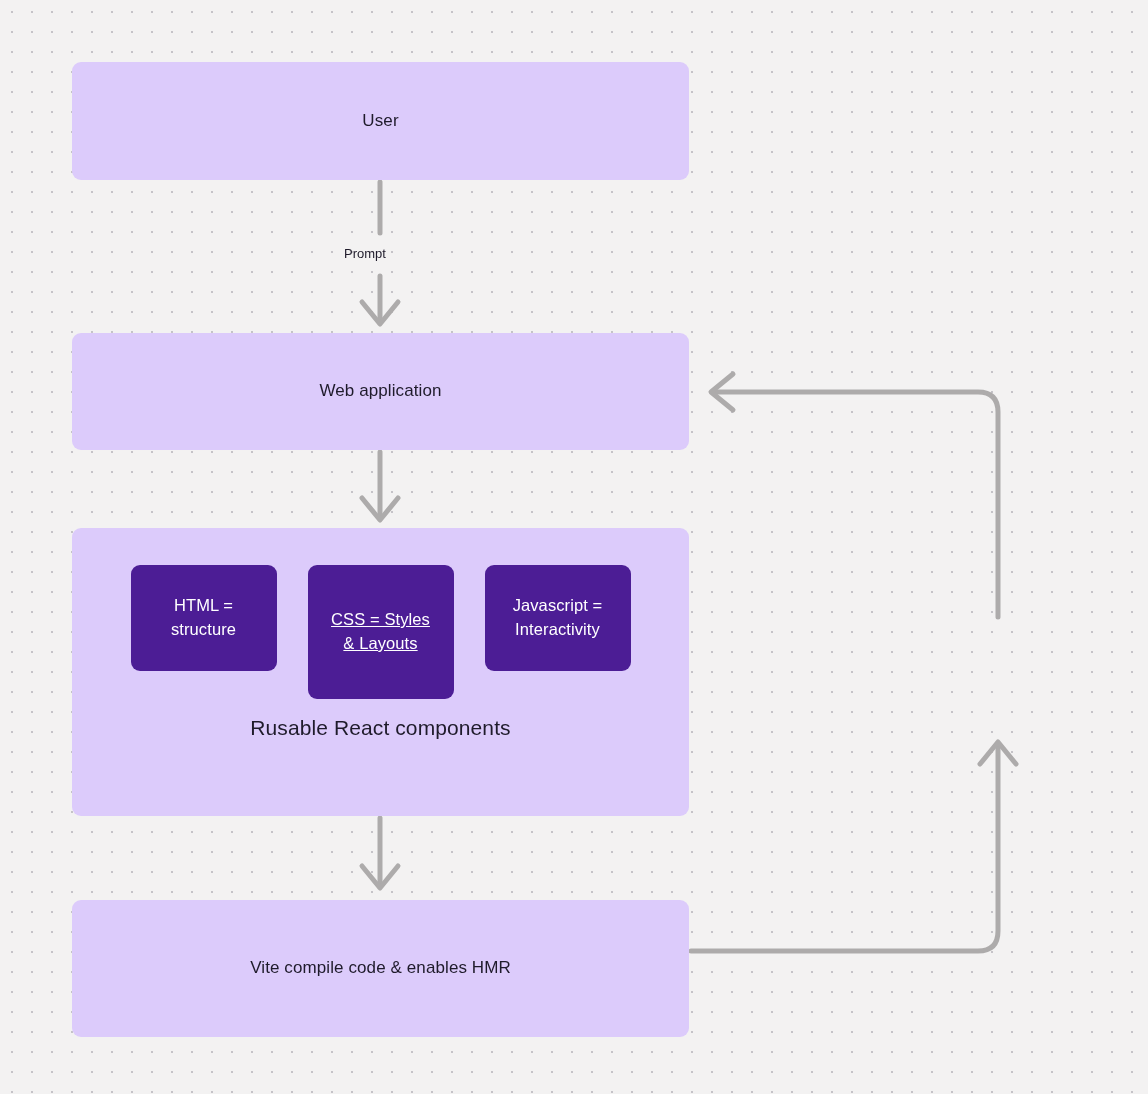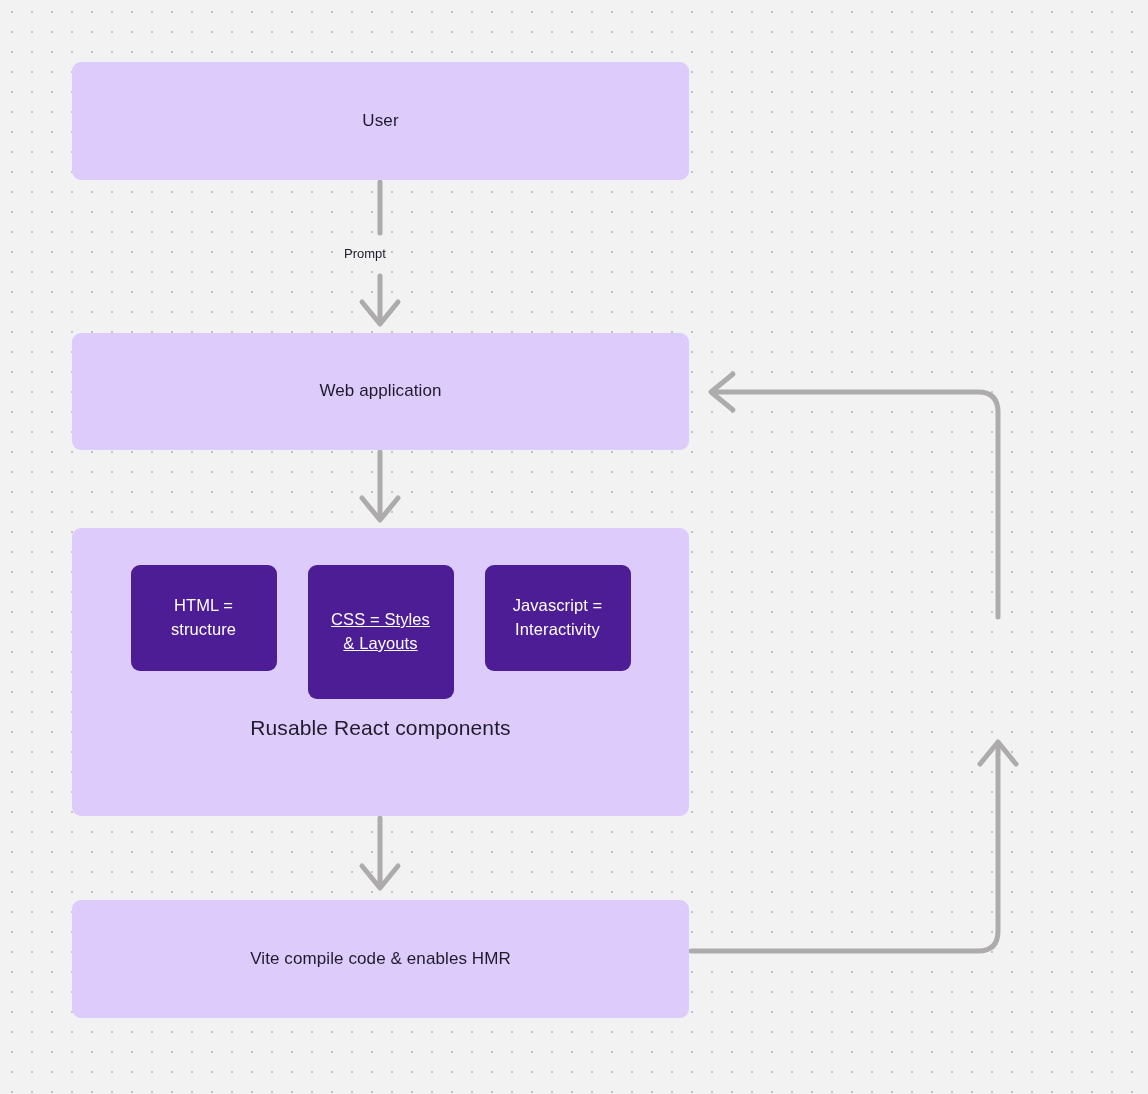--- a/index.html
+++ b/index.html
@@ -46,21 +46,21 @@
     color: #ffffff;
     border-radius: 9px;
     font-size: 16.5px;
     line-height: 1.45;
   }
   
   #node-user        { left: 72px;  top: 62px;   width: 617px; height: 118px; }
   #node-webapp      { left: 72px;  top: 333px;  width: 617px; height: 117px; }
   #node-components  { left: 72px;  top: 528px;  width: 617px; height: 288px;
                       display: block; }
-  #node-vite        { left: 72px;  top: 900px;  width: 617px; height: 118px; text-align: right; }
+  #node-vite        { left: 72px;  top: 900px;  width: 617px; height: 137px; text-align: right; }
   #node-render      { left: 903px; top: 617px;  width: 189px; height: 110px; }
 
   .sub-row {
     position: absolute;
     left: 0;
     top: 37px;
     width: 100%;
     display: flex;
     justify-content: center;
     gap: 31px;

